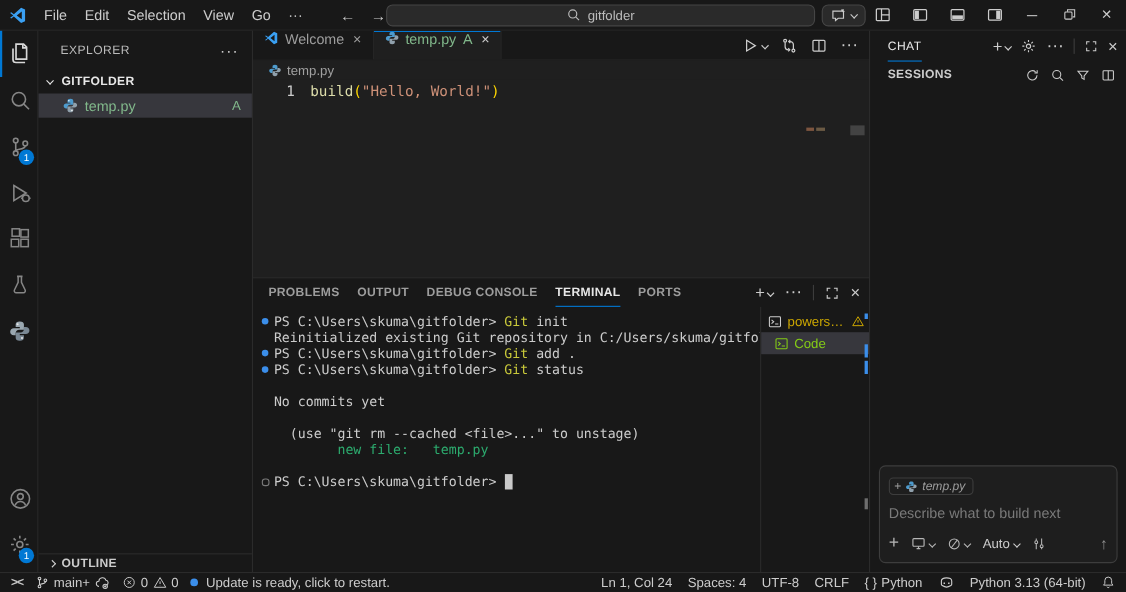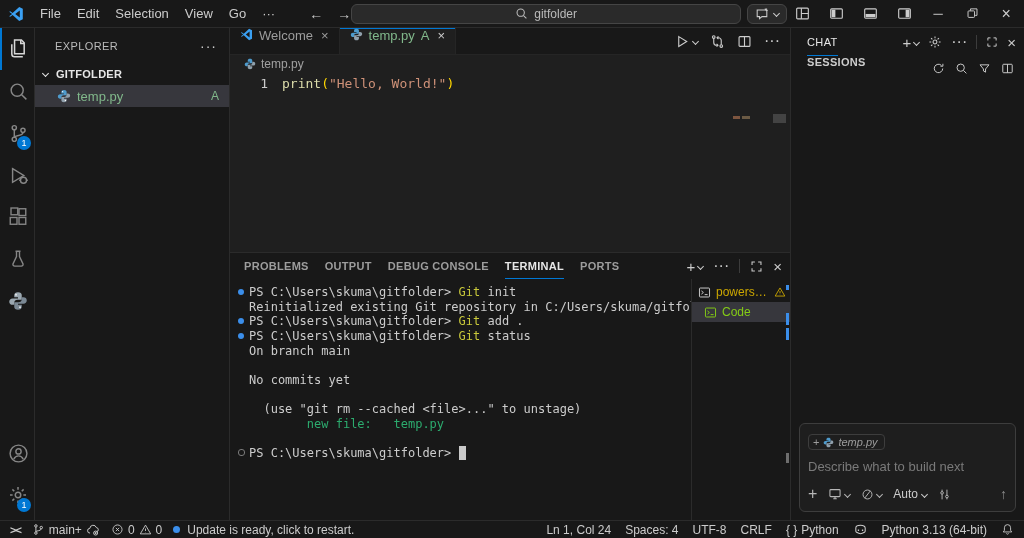--- a/index.html
+++ b/index.html
@@ -106,21 +106,21 @@
   .term-row.warn-name { color:#cca700; }
   .term-row.selected { background:#37373d; color:#84cc16;padding-left:12px; }
   .term-row .tname { overflow:hidden; white-space:nowrap; text-overflow:ellipsis; flex:1; }
 
   
   .chat { width:234px; border-left:1px solid #2b2b2b; background:#181818; display:flex; flex-direction:column; }
   .chat-header { height:28px; display:flex; align-items:center; padding:0 8px 0 16px; }
   .chat-title { font-size:11px; letter-spacing:.4px; color:#e7e7e7; height:28px; display:flex;
     align-items:center; border-bottom:1px solid #0078d4; }
   .chat-actions { margin-left:auto; display:flex; align-items:center; gap:9px; color:#cccccc; }
-  .sessions-row { height:24px; display:flex; padding:0 10px 0 16px; }
+  .sessions-row { height:24px; display:flex; align-items:center; padding:0 10px 0 16px; }
   .sessions-title { font-size:11px; font-weight:bold; letter-spacing:.3px; color:#cccccc; }
   .sessions-actions { margin-left:auto; display:flex; align-items:center; gap:10px; color:#cccccc; }
   .chat-fill { flex:1; }
   .chat-inputbox { margin:8px; border:1px solid #3d3d3d; border-radius:6px; background:#1e1e1e; padding:8px; }
   .chip { display:inline-flex; align-items:center; gap:4px; border:1px solid #3d3d3d; border-radius:4px;
     padding:1px 6px 1px 4px; font-size:11px; color:#9d9d9d; }
   .chip .fname { font-style:italic; }
   .chat-placeholder { margin-top:9px; font-size:13px; color:#7a7a7a; }
   .chat-toolbar { margin-top:11px; display:flex; align-items:center; gap:11px; color:#b6b6b6; }
   .auto-group { display:flex; align-items:center; gap:4px; font-size:12px; color:#cccccc; }
@@ -319,20 +319,24 @@
               <path d="M8 1C6 1 5 1.9 5 3.2V5h3v.9H3.6C2.1 5.9 1 7 1 8.5S2.1 11 3.6 11H5V9.4C5 8 6.1 7 7.5 7H11V3.2C11 1.9 10 1 8 1z" fill="#4e9bcd"></path>
               <path d="M8 15c2 0 3-.9 3-2.2V11H8v-.9h4.4c1.5 0 2.6-1.1 2.6-2.6S13.9 5 12.4 5H11v1.6C11 8 9.9 9 8.5 9H5v3.8C5 14.1 6 15 8 15z" fill="#90a0ac"></path>
               <circle cx="6.4" cy="3" r=".75" fill="#fff"></circle>
               <circle cx="9.6" cy="13" r=".75" fill="#fff"></circle>
             </svg>
         </span>
         <span>temp.py</span>
         <span class="badge">A</span>
       </div>
       <div class="sb-fill"></div>
+      <div class="sb-section">
+        <span class="chev right" style="margin-left:4px"></span>
+        <span>OUTLINE</span>
+      </div>
     </div>
 
     <div class="editorcol">
       <div class="tabbar">
         <div class="tab">
           <span class="ic">
             <svg width="13" height="13" viewBox="0 0 16 16">
                 <path fill="#3aa0f3" d="M11.2 1 4.6 7 2.2 5.2l-1 .6 2.9 2.2-2.9 2.2 1 .6L4.6 9l6.6 6 3.6-1.7V2.7L11.2 1zm.6 3.4v7.2L7.2 8l4.6-3.6z"></path>
               </svg>
           </span>
@@ -381,21 +385,21 @@
               <path d="M8 1C6 1 5 1.9 5 3.2V5h3v.9H3.6C2.1 5.9 1 7 1 8.5S2.1 11 3.6 11H5V9.4C5 8 6.1 7 7.5 7H11V3.2C11 1.9 10 1 8 1z" fill="#4e9bcd"></path>
               <path d="M8 15c2 0 3-.9 3-2.2V11H8v-.9h4.4c1.5 0 2.6-1.1 2.6-2.6S13.9 5 12.4 5H11v1.6C11 8 9.9 9 8.5 9H5v3.8C5 14.1 6 15 8 15z" fill="#90a0ac"></path>
             </svg>
         </span>
         <span>temp.py</span>
       </div>
 
       <div class="editorbody">
         <div class="codeline">
           <span class="gutter">1</span>
-          <span class="codetext"><span class="tok-fn">print</span><span class="tok-br">(</span><span class="tok-str">"Hello, World!"</span><span class="tok-br">)</span></span>
+          <span class="codetext"><span class="tok-fn">build</span><span class="tok-br">(</span><span class="tok-str">"Hello, World!"</span><span class="tok-br">)</span></span>
         </div>
         <span class="minimap-mark1"></span>
         <span class="minimap-mark2"></span>
         <span class="scroll-thumb"></span>
       </div>
 
       <div class="panel">
         <div class="panelheader">
           <div style="display:flex;align-items:stretch;height:26px">
               <span class="panel-tab">PROBLEMS</span>
@@ -429,24 +433,20 @@
                 <span class="tdot"></span>
                 <span class="ttext"><span class="c-fg">Reinitialized existing Git repository in C:/Users/skuma/gitfolder/.git/</span></span>
               </div>
               <div class="tl">
                 <span class="tdot filled"></span>
                 <span class="ttext"><span class="c-fg">PS C:\Users\skuma\gitfolder&gt; </span><span class="c-yellow">Git</span><span class="c-fg"> add .</span></span>
               </div>
               <div class="tl">
                 <span class="tdot filled"></span>
                 <span class="ttext"><span class="c-fg">PS C:\Users\skuma\gitfolder&gt; </span><span class="c-yellow">Git</span><span class="c-fg"> status</span></span>
-              </div>
-              <div class="tl">
-                <span class="tdot"></span>
-                <span class="ttext"><span class="c-fg">On branch main</span></span>
               </div>
               <div class="tl">
                 <span class="tdot"></span>
                 <span class="ttext"><span class="c-fg"></span></span>
               </div>
               <div class="tl">
                 <span class="tdot"></span>
                 <span class="ttext"><span class="c-fg">No commits yet</span></span>
               </div>
               <div class="tl">

